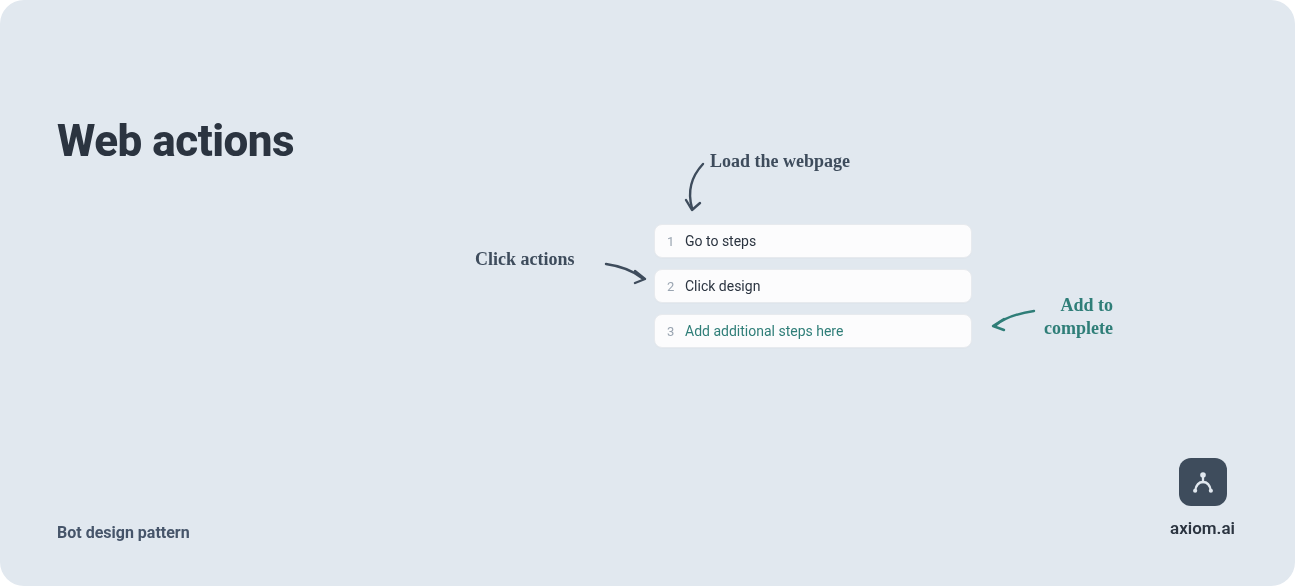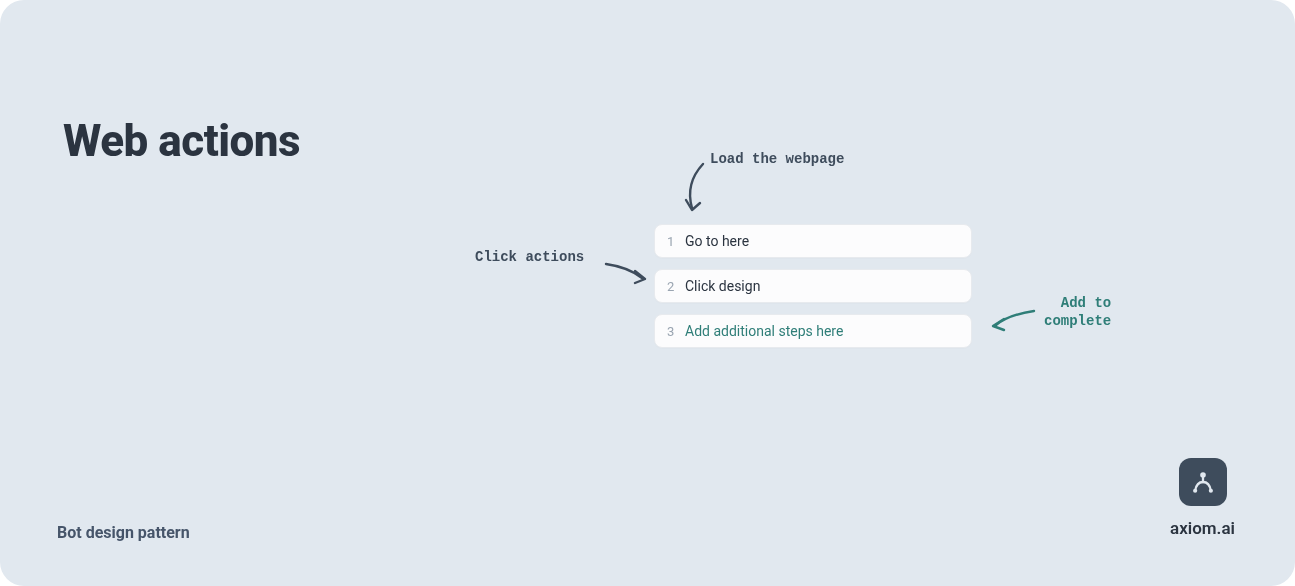--- a/index.html
+++ b/index.html
@@ -11,21 +11,21 @@
   .canvas {
     position: relative;
     width: 1295px;
     height: 586px;
     background: #E1E8EF;
     border-radius: 24px;
     overflow: hidden;
   }
   .title {
     position: absolute;
-    left: 63px;
+    left: 57px;
     top: 115px;
     font-size: 44px;
     font-weight: 800;
     color: #2B3440;
     letter-spacing: -0.5px;
   }
   .subtitle {
     position: absolute;
     left: 57px;
     bottom: 44px;
@@ -84,44 +84,44 @@
     flex-shrink: 0;
   }
   .step.placeholder {
     color: #2F7E78;
   }
   .step.placeholder .label { color: #2F7E78; }
 
   
   .anno {
     position: absolute;
-    font-family: Liberation Mono, monospace;
+    font-family: Liberation Serif, serif;
     font-weight: 700;
-    font-size: 14px;
+    font-size: 18px;
     line-height: 1.3;
     color: #3E4C5C;
   }
   .anno.teal { color: #2F7E78; text-align: right; }
 
   .arrow {
     position: absolute;
     pointer-events: none;
   }
 </style>
 </head>
 <body>
 
 <div class="canvas">
 
   <h1 class="title">Web actions</h1>
 
   <div class="steps">
     <div class="step">
       <span class="num">1</span>
-      <span class="label">Go to here</span>
+      <span class="label">Go to steps</span>
     </div>
     <div class="step">
       <span class="num">2</span>
       <span class="label">Click design</span>
     </div>
     <div class="step placeholder">
       <span class="num">3</span>
       <span class="label">Add additional steps here</span>
     </div>
   </div>

